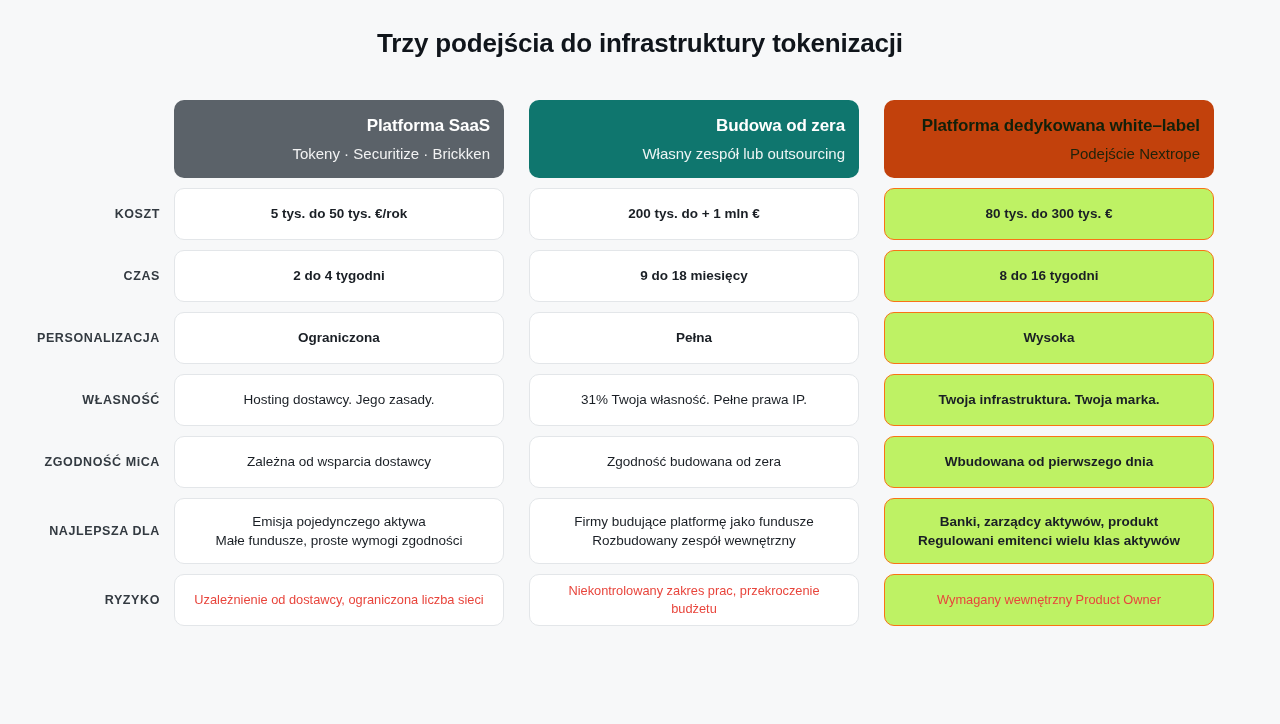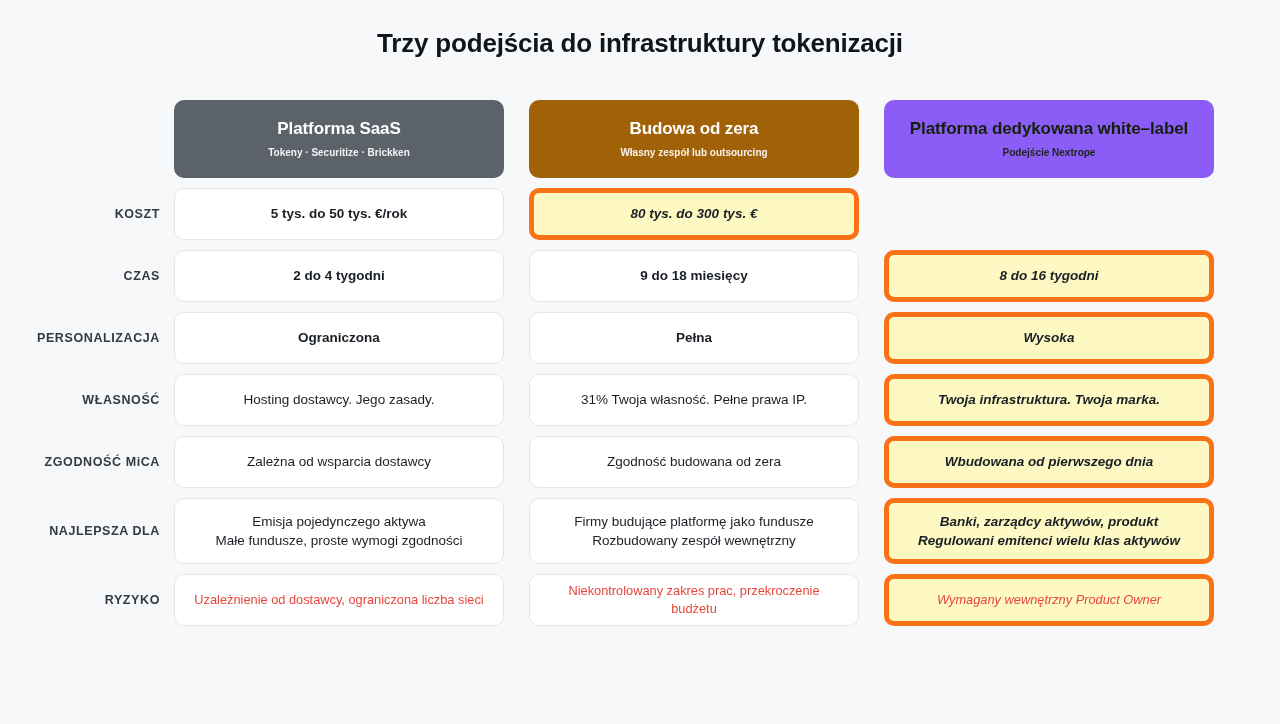--- a/index.html
+++ b/index.html
@@ -70,50 +70,50 @@
     line-height: 1.42;
     color: #1a1f25;
   }
   .cell:last-child { margin-right: 0; }
 
   
   .head {
     height: 78px;
     border: none;
     padding: 8px 14px;
+    align-items: flex-end;
   }
   .head .h-title {
     font-size: 17px;
     font-weight: bold;
     margin-bottom: 5px;
     letter-spacing: -0.1px;
   }
   .head .h-sub {
-    font-size: 10px;
-    font-weight: bold;
+    font-size: 15px;
+    font-weight: normal;
     opacity: 0.92;
   }
   .head.saas {
     background: #5b6269;
     color: #ffffff;
   }
   .head.scratch {
-    background: #a16207;
+    background: #0f766e;
     color: #ffffff;
   }
   .head.whitelabel {
-    background: #8b5cf6;
+    background: #c2410c;
     color: #12200a;
   }
 
   
   .cell.c-green {
-    background: #fef9c3;
-    border: 5px solid #f97316;
-    font-style: italic;
+    background: #bef264;
+    border: 1px solid #f97316;
   }
   .strong { font-weight: bold; }
   .risk { color: #e8453c; font-weight: normal; font-size: 12.8px; }
   .risk.green { color: #e8453c; }
 
   .h-56 { height: 52px; }
   .h-80 { height: 66px; }
   .line { display: block; }
 </style>
 </head>
@@ -142,20 +142,23 @@
         <div class="h-title">Platforma dedykowana white–label</div>
         <div class="h-sub">Podejście Nextrope</div>
       </div>
     </div>
 
     <div class="row">
       <div class="rowlabel">KOSZT</div>
       <div class="cell h-56">
         <span class="line strong">5 tys. do 50 tys. €/rok</span>
       </div>
+      <div class="cell h-56">
+        <span class="line strong">200 tys. do + 1 mln €</span>
+      </div>
       <div class="cell h-56 c-green">
         <span class="line strong">80 tys. do 300 tys. €</span>
       </div>
     </div>
 
     <div class="row">
       <div class="rowlabel">CZAS</div>
       <div class="cell h-56">
         <span class="line strong">2 do 4 tygodni</span>
       </div>

